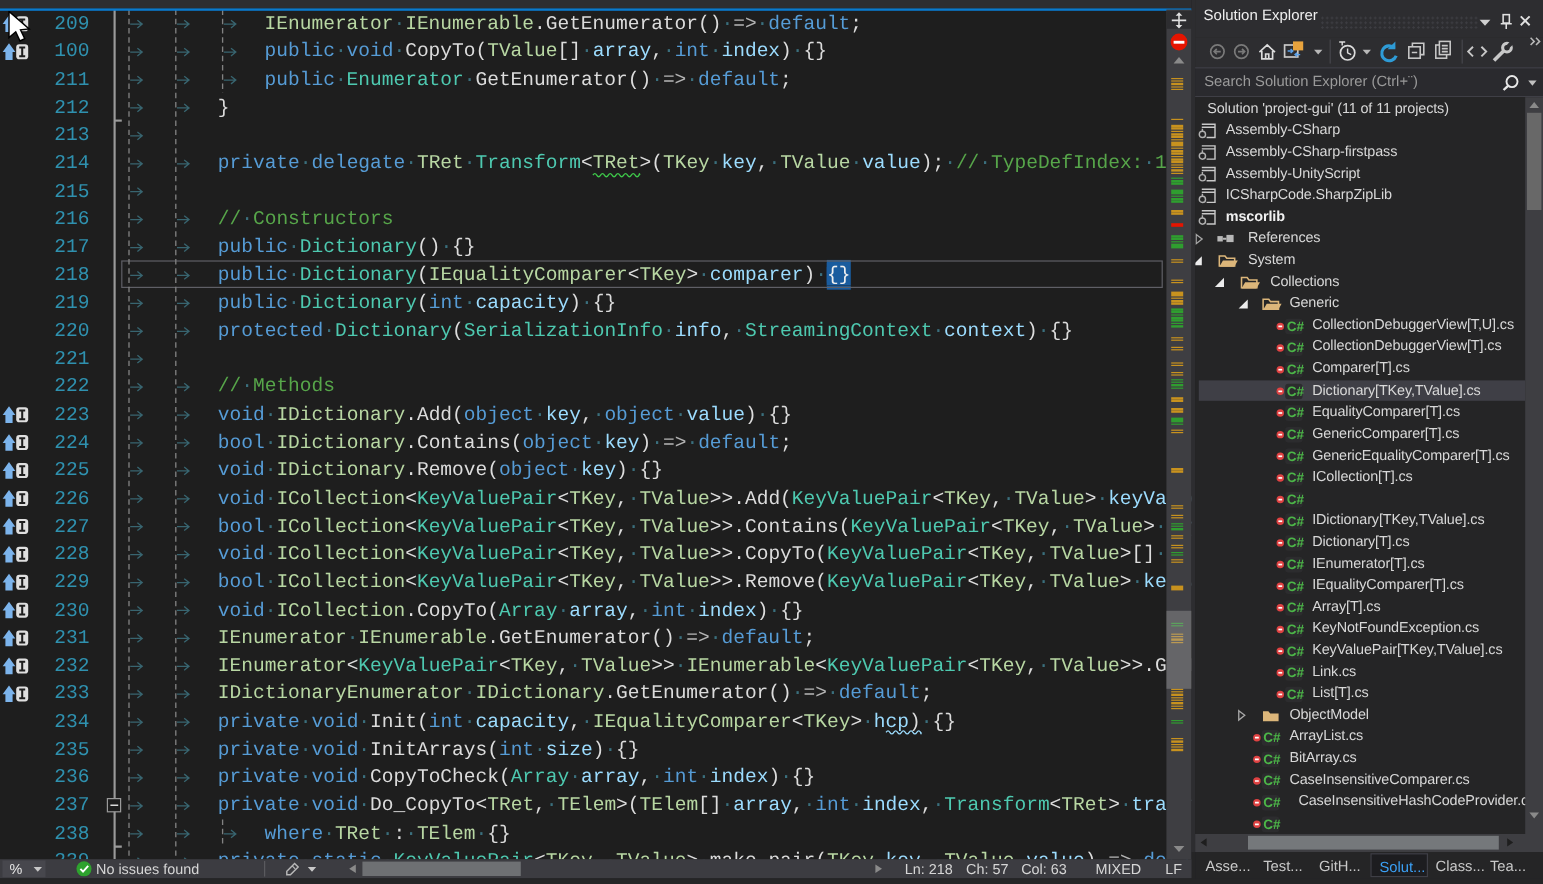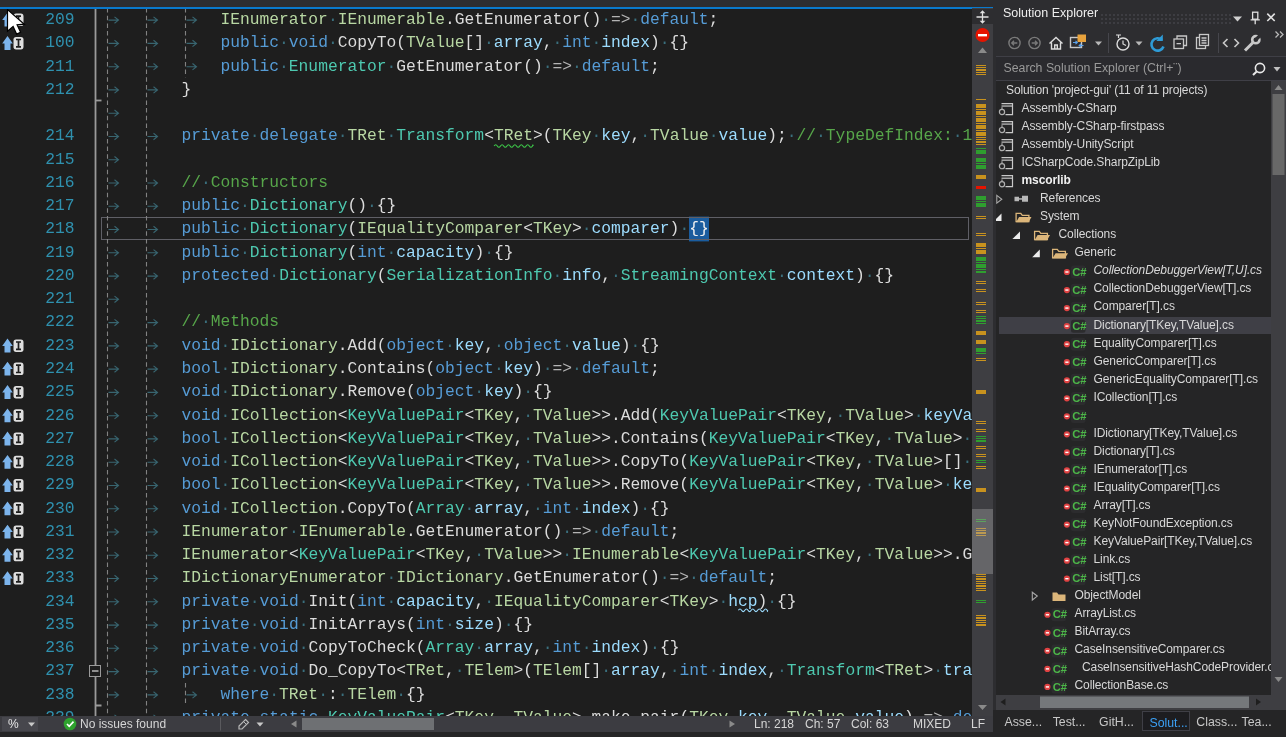--- a/index.html
+++ b/index.html
@@ -34,20 +34,21 @@
 #ptabs{position:absolute;left:0;top:710px;width:290px;height:27px;background:#252526;font-size:12.3px;color:#c8c8c8}
 #status{position:absolute;left:0;top:716px;width:993px;height:16px;background:#3c3c41;font-size:12px;color:#d6d6d6}
 #bottom{position:absolute;left:0;top:732px;width:1286px;height:5px;background:#252526}
 .tt{position:absolute;top:5px}
 </style></head><body>
 <div id="ed">
 <div class="row" style="top:8.00px"><i class="num">209</i><span class="cd" style="left:220.5px"><b class="i">IEnumerator</b><b class="s">·</b><b class="i">IEnumerable</b>.GetEnumerator()<b class="s">·</b><b class="a">=&gt;</b><b class="s">·</b><b class="k">default</b>;</span></div>
     <div class="row" style="top:31.27px"><i class="num">100</i><span class="cd" style="left:220.5px"><b class="k">public</b><b class="s">·</b><b class="k">void</b><b class="s">·</b>CopyTo(<b class="i">TValue</b>[]<b class="s">·</b><b class="p">array</b>,<b class="s">·</b><b class="k">int</b><b class="s">·</b><b class="p">index</b>)<b class="s">·</b>{}</span></div>
     <div class="row" style="top:54.53px"><i class="num">211</i><span class="cd" style="left:220.5px"><b class="k">public</b><b class="s">·</b><b class="t">Enumerator</b><b class="s">·</b>GetEnumerator()<b class="s">·</b><b class="a">=&gt;</b><b class="s">·</b><b class="k">default</b>;</span></div>
     <div class="row" style="top:77.80px"><i class="num">212</i><span class="cd" style="left:181.5px">}</span></div>
+    <div class="row" style="top:101.07px"><i class="num">213</i><span class="cd" style="left:142.5px"></span></div>
     <div class="row" style="top:124.33px"><i class="num">214</i><span class="cd" style="left:181.5px"><b class="k">private</b><b class="s">·</b><b class="k">delegate</b><b class="s">·</b><b class="i">TRet</b><b class="s">·</b><b class="t">Transform</b>&lt;<b class="i">TRet</b>&gt;(<b class="i">TKey</b><b class="s">·</b><b class="p">key</b>,<b class="s">·</b><b class="i">TValue</b><b class="s">·</b><b class="p">value</b>);<b class="s">·</b><b class="c">//</b><b class="sc">·</b><b class="c">TypeDefIndex:</b><b class="sc">·</b><b class="c">17</b></span></div>
     <div class="row" style="top:147.60px"><i class="num">215</i><span class="cd" style="left:142.5px"></span></div>
     <div class="row" style="top:170.87px"><i class="num">216</i><span class="cd" style="left:181.5px"><b class="c">//</b><b class="sc">·</b><b class="c">Constructors</b></span></div>
     <div class="row" style="top:194.13px"><i class="num">217</i><span class="cd" style="left:181.5px"><b class="k">public</b><b class="s">·</b><b class="t">Dictionary</b>()<b class="s">·</b>{}</span></div>
     <div class="row" style="top:217.40px"><i class="num">218</i><span class="cd" style="left:181.5px"><b class="k">public</b><b class="s">·</b><b class="t">Dictionary</b>(<b class="i">IEqualityComparer</b>&lt;<b class="i">TKey</b>&gt;<b class="s">·</b><b class="p">comparer</b>)<b class="s">·</b><b class="sel">{}</b></span></div>
     <div class="row" style="top:240.67px"><i class="num">219</i><span class="cd" style="left:181.5px"><b class="k">public</b><b class="s">·</b><b class="t">Dictionary</b>(<b class="k">int</b><b class="s">·</b><b class="p">capacity</b>)<b class="s">·</b>{}</span></div>
     <div class="row" style="top:263.93px"><i class="num">220</i><span class="cd" style="left:181.5px"><b class="k">protected</b><b class="s">·</b><b class="t">Dictionary</b>(<b class="t">SerializationInfo</b><b class="s">·</b><b class="p">info</b>,<b class="s">·</b><b class="t">StreamingContext</b><b class="s">·</b><b class="p">context</b>)<b class="s">·</b>{}</span></div>
     <div class="row" style="top:287.20px"><i class="num">221</i><span class="cd" style="left:142.5px"></span></div>
     <div class="row" style="top:310.47px"><i class="num">222</i><span class="cd" style="left:181.5px"><b class="c">//</b><b class="sc">·</b><b class="c">Methods</b></span></div>
     <div class="row" style="top:333.73px"><i class="num">223</i><span class="cd" style="left:181.5px"><b class="k">void</b><b class="s">·</b><b class="i">IDictionary</b>.Add(<b class="k">object</b><b class="s">·</b><b class="p">key</b>,<b class="s">·</b><b class="k">object</b><b class="s">·</b><b class="p">value</b>)<b class="s">·</b>{}</span></div>
@@ -432,21 +433,21 @@
       <div class="trow" style="top:127.26px">
         <span style="position:absolute;left:41px;top:0;">System</span>
       </div>
       <div class="trow" style="top:145.30px">
         <span style="position:absolute;left:59.5px;top:0;">Collections</span>
       </div>
       <div class="trow" style="top:163.34px">
         <span style="position:absolute;left:75.5px;top:0;">Generic</span>
       </div>
       <div class="trow" style="top:181.38px">
-        <span style="position:absolute;left:94.5px;top:0;font-style:italic;">CollectionDebuggerView[T,U].cs</span>
+        <span style="position:absolute;left:94.5px;top:0;">CollectionDebuggerView[T,U].cs</span>
       </div>
       <div class="trow" style="top:199.42px">
         <span style="position:absolute;left:94.5px;top:0;">CollectionDebuggerView[T].cs</span>
       </div>
       <div class="trow" style="top:217.46px">
         <span style="position:absolute;left:94.5px;top:0;">Comparer[T].cs</span>
       </div>
       <div class="trow sel" style="top:235.50px">
         <span style="position:absolute;left:94.5px;top:0;">Dictionary[TKey,TValue].cs</span>
       </div>
@@ -496,23 +497,20 @@
         <span style="position:absolute;left:75.5px;top:0;">ArrayList.cs</span>
       </div>
       <div class="trow" style="top:542.18px">
         <span style="position:absolute;left:75.5px;top:0;">BitArray.cs</span>
       </div>
       <div class="trow" style="top:560.22px">
         <span style="position:absolute;left:75.5px;top:0;">CaseInsensitiveComparer.cs</span>
       </div>
       <div class="trow" style="top:578.26px">
         <span style="position:absolute;left:83px;top:0;">CaseInsensitiveHashCodeProvider.cs</span>
-      </div>
-      <div class="trow" style="top:596.30px">
-        <span style="position:absolute;left:75.5px;top:0;">CollectionBase.cs</span>
       </div>
   <svg width="290" height="700" viewBox="0 0 290 700" style="position:absolute;left:0;top:0">
         <g stroke="#c8c8c8" stroke-width="1.2" fill="none">
           <path d="M5.5 22.539999999999992 H16.5 V33.53999999999999 H9.5"></path>
           <path d="M5.5 25.039999999999992 H16.5"></path>
           <circle cx="6.0" cy="31.039999999999992" r="2.6" stroke="#b0b0b0"></circle>
           <path d="M6.0 28.43999999999999 V26.23999999999999" stroke="#b0b0b0"></path>
         </g>
         <g stroke="#c8c8c8" stroke-width="1.2" fill="none">
           <path d="M5.5 40.58 H16.5 V51.58 H9.5"></path>

